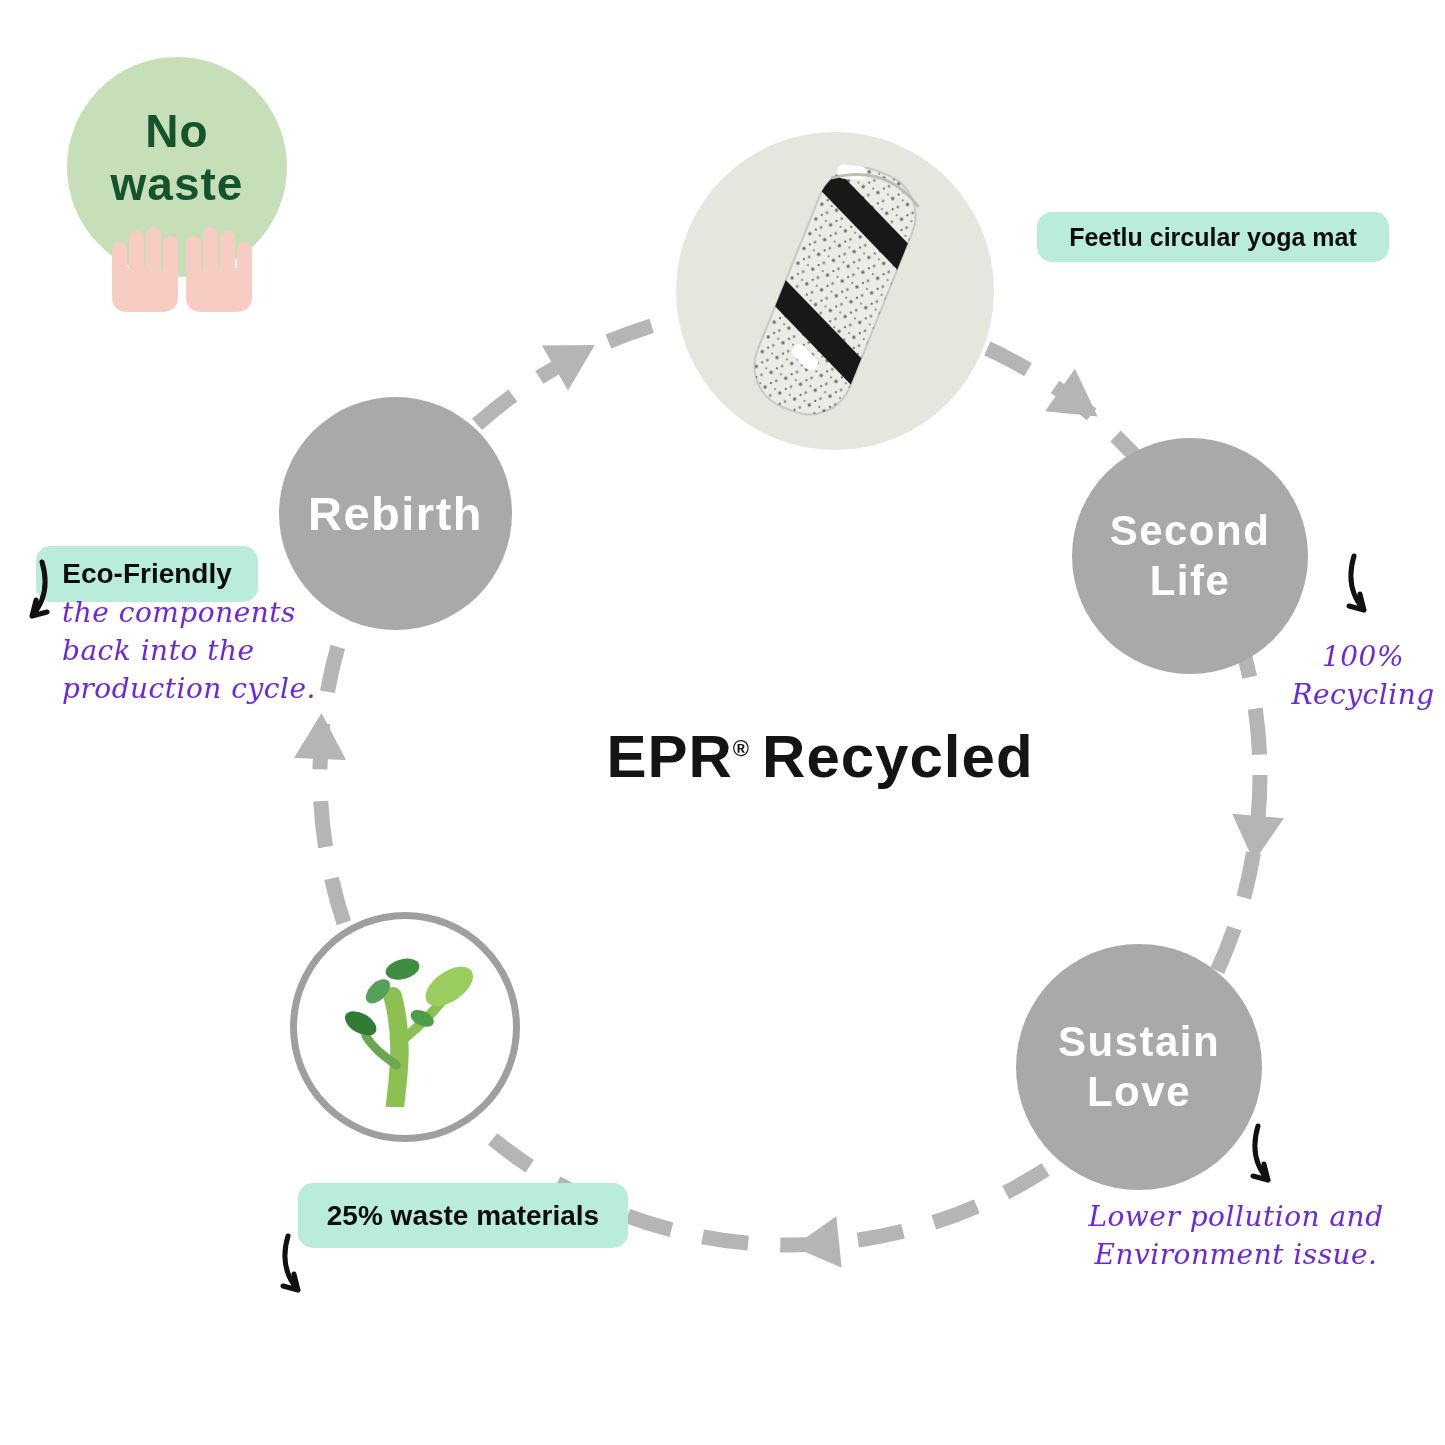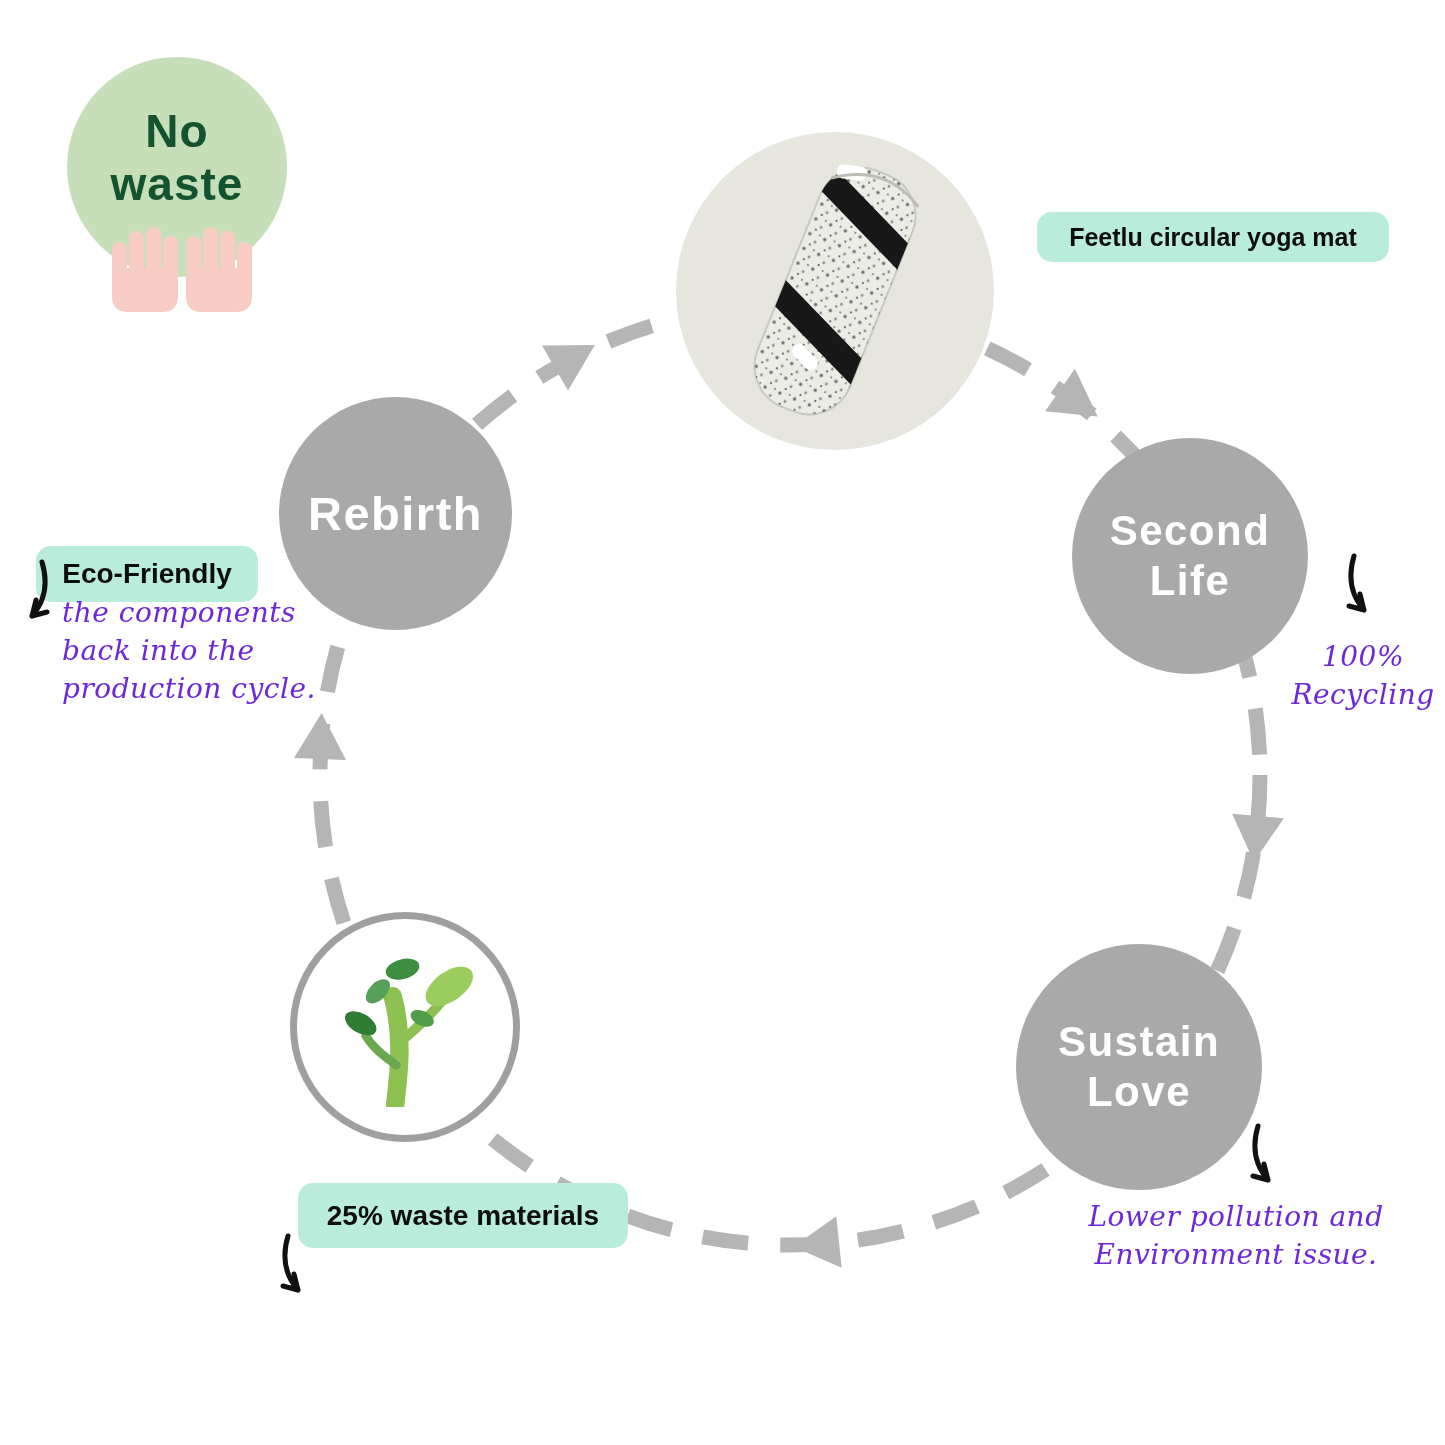--- a/index.html
+++ b/index.html
@@ -185,14 +185,17 @@
   <div class="pill pill-eco">
     <span>Eco-Friendly</span>
   </div>
   <div class="note note-rebirth">the components
 back into the
 production cycle.</div>
   <svg class="mini-arrow" style="left:12px; top:558px; transform:scaleX(-1);" width="40" height="72" viewBox="0 0 40 72">
     <path d="M10,4 C4,24 6,42 20,58 M20,58 L5,54 M20,58 L16,42" fill="none" stroke="#111" stroke-width="5" stroke-linecap="round"></path>
   </svg>
 
+  <div class="title">
+    <span>EPR</span><sup class="reg">®</sup><span class="word">Recycled</span>
+  </div>
 
 </div>
 
 </body></html>

